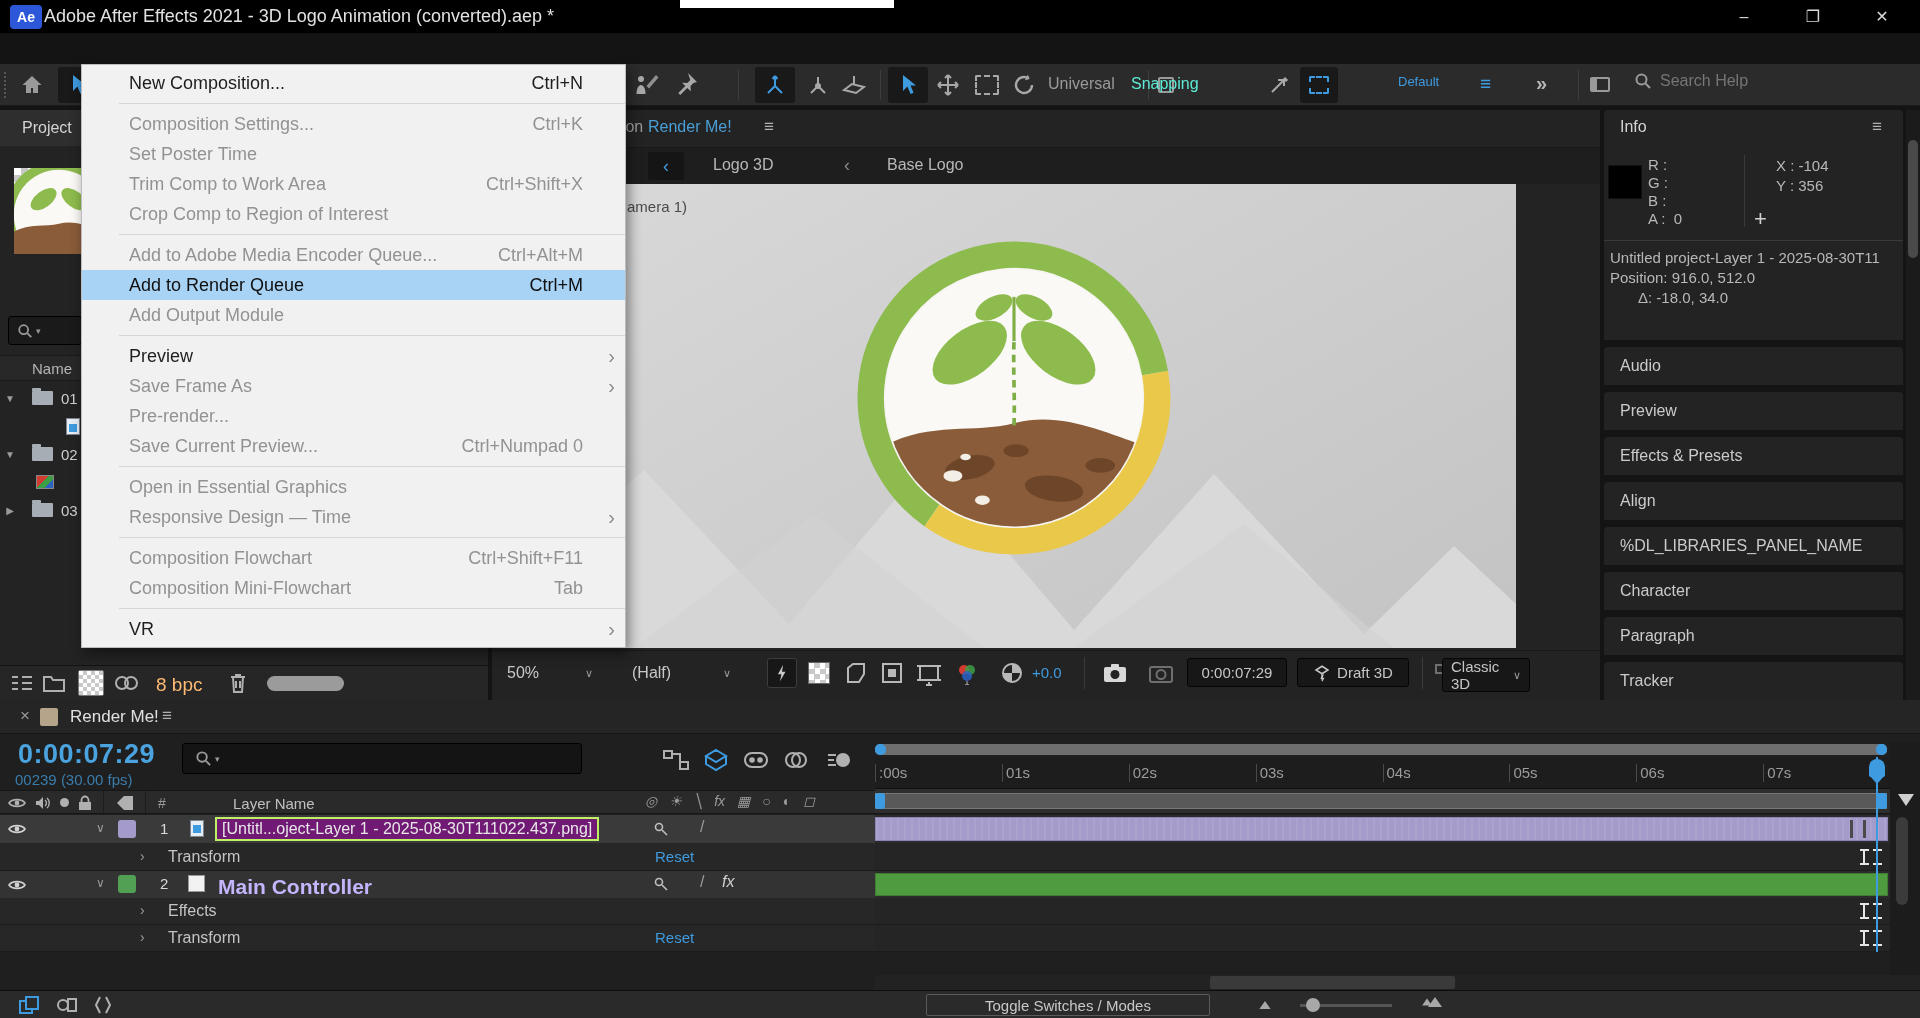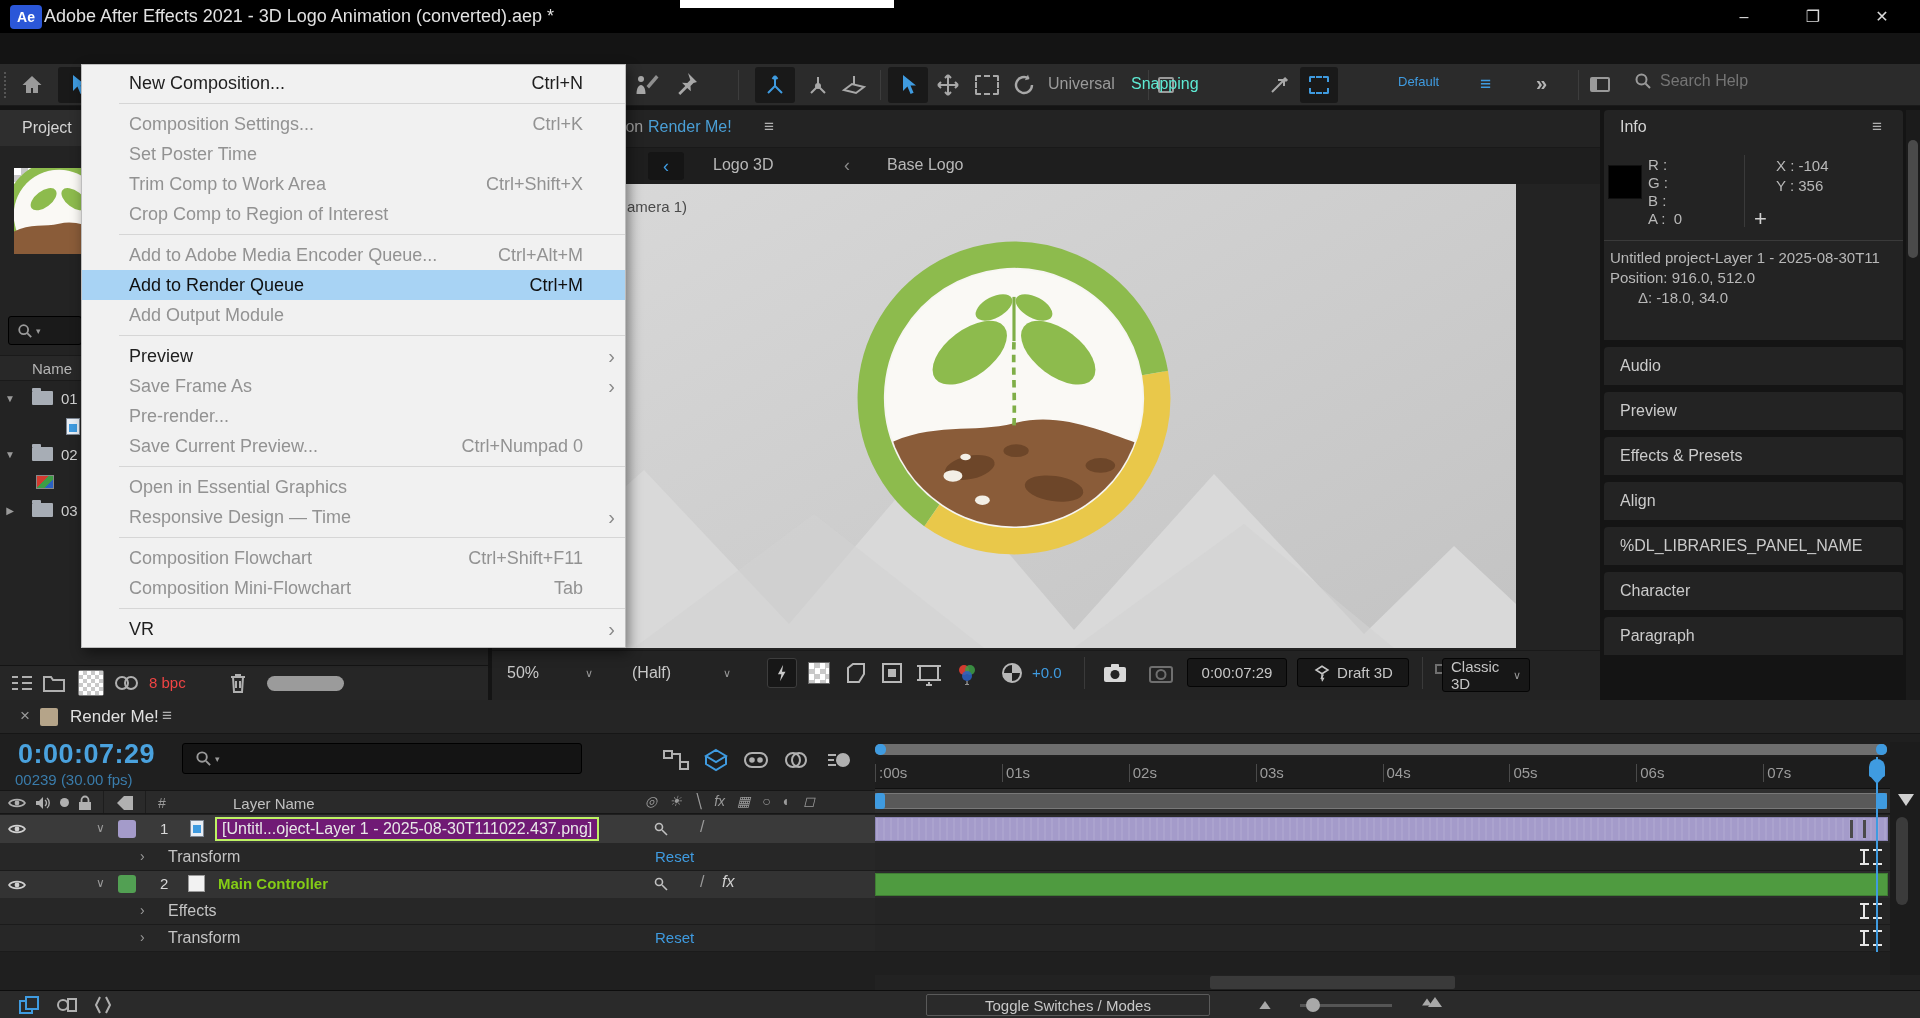--- a/index.html
+++ b/index.html
@@ -243,21 +243,21 @@
       <svg class="a" style="left:42px;top:7px" width="24" height="20" viewBox="0 0 24 20">
           <path d="M2 4h7l2 3h11v11H2z" fill="none" stroke="#b0b0b0" stroke-width="2"></path>
         </svg>
       <div class="a" style="left:78px;top:4px;width:26px;height:26px;border:1px solid #777;border-radius:2px">
         <div class="checker" style="width:100%;height:100%;background-size:8px 8px"></div>
         </div>
       <svg class="a" style="left:114px;top:7px" width="26" height="20" viewBox="0 0 26 20" fill="none" stroke="#b0b0b0" stroke-width="2">
           <circle cx="8" cy="10" r="6"></circle>
           <circle cx="17" cy="10" r="6"></circle>
         </svg>
-      <span class="a" style="left:149px;top:8px;font-size:15px;color:#ef4444">8 bpc</span>
+      <span class="a" style="left:156px;top:8px;font-size:19px;color:#fdba74">8 bpc</span>
       <svg class="a" style="left:228px;top:6px" width="20" height="22" viewBox="0 0 20 22" fill="none" stroke="#b0b0b0" stroke-width="2">
           <path d="M3 5h14M8 5V3h4v2M5 5l1 15h8l1-15M8 9v7M12 9v7"></path>
         </svg>
       <div class="a" style="left:267px;top:10px;width:77px;height:15px;background:#9b9b9b;border-radius:8px"></div>
     </div>
   </div>
 
   <div class="a panel" style="left:492px;top:110px;width:1108px;height:590px">
     <div class="a" style="left:0;top:0;width:1108px;height:38px;border-bottom:1px solid #191919">
       <span class="a" style="left:105px;top:8px;color:#9a9a9a;font-size:16px">osition</span>
@@ -418,20 +418,23 @@
         </div>
         <div class="sideh">
           <span>%DL_LIBRARIES_PANEL_NAME</span>
         </div>
         <div class="sideh">
           <span>Character</span>
         </div>
         <div class="sideh">
           <span>Paragraph</span>
         </div>
+        <div class="sideh">
+          <span>Tracker</span>
+        </div>
       </div>
   </div>
 
   <div class="a" style="left:1906px;top:110px;width:14px;height:590px;background:#1b1b1b">
     <div class="a" style="left:2px;top:30px;width:10px;height:118px;background:#4a4a4a;border-radius:5px"></div>
     </div>
 
   <div class="a" style="left:0;top:700px;width:1920px;height:318px;background:#1f1f1f">
 
     <div class="a" style="left:0;top:0;width:1920px;height:34px;background:#252525;border-bottom:1px solid #161616">
@@ -531,21 +534,21 @@
     </div>
     <div class="trow f" style="top:171px;height:27px;background:#333">
       <svg class="a" style="left:8px;top:8px" width="18" height="12" viewBox="0 0 18 12">
           <path d="M1 6C4 1.5 14 1.5 17 6 14 10.5 4 10.5 1 6z" fill="none" stroke="#d0d0d0" stroke-width="1.6"></path>
           <circle cx="9" cy="6" r="2.4" fill="#d0d0d0"></circle>
         </svg>
       <span class="a glyph" style="left:96px;top:5px;font-size:12px">∨</span>
       <span class="a" style="left:118px;top:4px;width:18px;height:18px;background:#52a053;border-radius:3px"></span>
       <span class="a" style="left:160px;top:4px;font-size:15px;color:#d8d8d8">2</span>
       <span class="a" style="left:188px;top:4px;width:17px;height:17px;background:#f2f2f2;border:1px solid #999"></span>
-      <span class="a" style="left:218px;top:4px;font-size:15px;font-weight:bold;color:#84cc16">Main Controller</span>
+      <span class="a" style="left:218px;top:4px;font-size:21px;font-weight:bold;color:#c4b5fd">Main Controller</span>
       <svg class="a" style="left:653px;top:5px" width="16" height="16" viewBox="0 0 16 16" fill="none" stroke="#c0c0c0" stroke-width="1.6">
           <circle cx="6" cy="6" r="3.5"></circle>
           <path d="M9 9l5 5"></path>
         </svg>
       <span class="a glyph" style="left:700px;top:2px;font-size:16px">/</span>
       <span class="a" style="left:722px;top:2px;font-size:16px;font-style:italic;color:#d0d0d0">fx</span>
     </div>
     <div class="trow f" style="top:198px;height:27px;background:#272727;border-bottom:1px solid #1b1b1b">
       <span class="a glyph" style="left:140px;top:4px;font-size:14px">›</span>
       <span class="a" style="left:168px;top:4px;font-size:16px;color:#c4c4c4">Effects</span>

